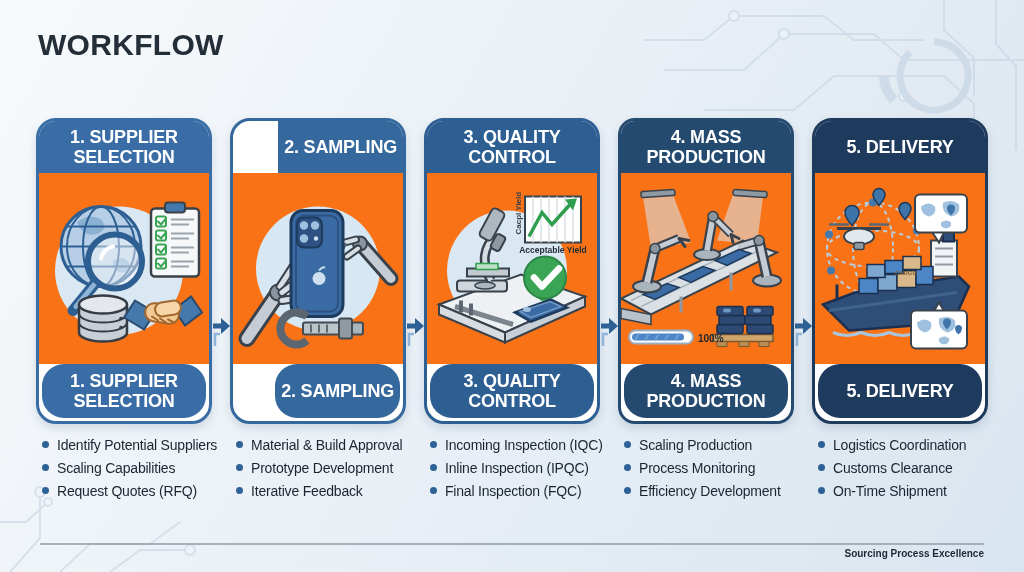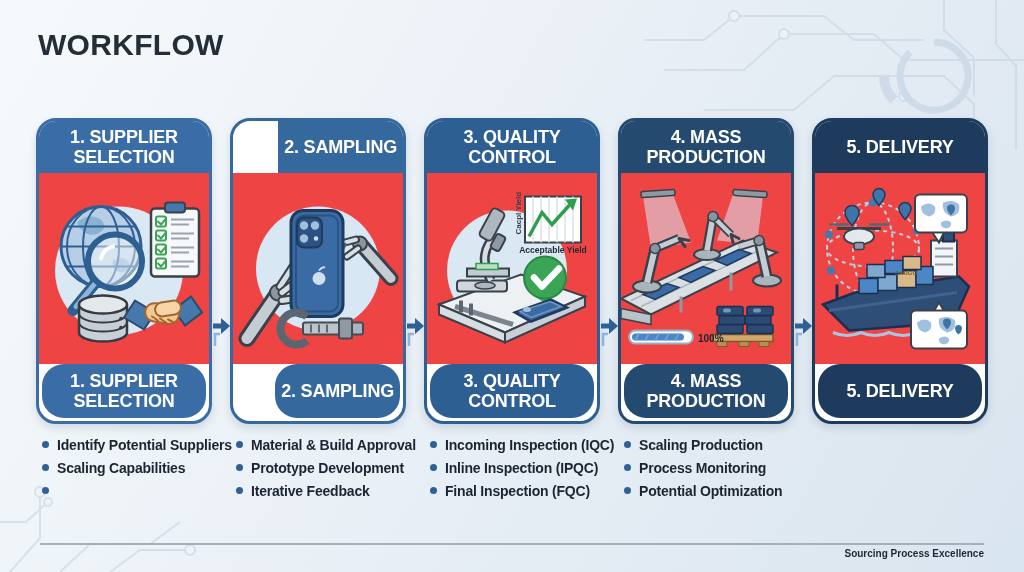--- a/index.html
+++ b/index.html
@@ -32,35 +32,35 @@
     border:3px solid #2e5f93; border-radius:20px;
     overflow:hidden; display:flex; flex-direction:column;
     box-shadow:0 4px 10px rgba(30,59,94,.15);
   }
   .card-header {
     height:52px; flex:0 0 52px; background:#2e5f93;
     display:flex; align-items:center; justify-content:center;
     color:#fff; font-weight:700; font-size:18px; line-height:1.12;
     text-align:center; padding:2px 6px; letter-spacing:-.2px;
   }
-  .card-illustration { flex:1; position:relative; background:#ef4444; }
+  .card-illustration { flex:1; position:relative; background:#f97316; }
   .card-illustration svg { width:100%; height:100%; display:block; }
   .card-pill {
     flex:0 0 54px; margin:0 3px 3px; border-radius:22px;
     background:#2e5f93; color:#fff; font-weight:700; font-size:18px;
     line-height:1.12; display:flex; align-items:center; justify-content:center;
     text-align:center; padding:2px 6px; letter-spacing:-.2px;
   }
 
   .arrow-cell { display:flex; align-items:center; justify-content:center; margin-top:118px; }
 
   .bullet-col ul { list-style:none; padding:0 0 0 6px; }
   .bullet-col li {
     display:flex; align-items:flex-start; margin-bottom:5px;
-    font-size:14px; font-weight:700; letter-spacing:-.2px;
+    font-size:14px; font-weight:400; letter-spacing:-.2px;
     color:#1b2430; line-height:18px; white-space:nowrap;
   }
   .bullet-col .dot {
     width:7px; height:7px; border-radius:50%; background:#2e6195;
     flex:0 0 7px; margin:5px 8px 0 0;
   }
 
   .footer-rule {
     position:absolute; left:40px; right:40px; top:543px;
     height:2px; background:#9aa5ad; opacity:.85;
@@ -451,20 +451,21 @@
       <li>
           <span class="dot"></span>
           <span>Identify Potential Suppliers</span>
         </li>
       <li>
           <span class="dot"></span>
           <span>Scaling Capabilities</span>
         </li>
       <li>
           <span class="dot"></span>
+          <span>Request Quotes (RFQ)</span>
         </li>
     </ul>
   </div>
   <div></div>
   <div class="bullet-col">
     <ul>
       <li>
           <span class="dot"></span>
           <span>Material &amp; Build Approval</span>
         </li>
@@ -501,21 +502,37 @@
       <li>
           <span class="dot"></span>
           <span>Scaling Production</span>
         </li>
       <li>
           <span class="dot"></span>
           <span>Process Monitoring</span>
         </li>
       <li>
           <span class="dot"></span>
-          <span>Potential Optimization</span>
+          <span>Efficiency Development</span>
         </li>
     </ul>
   </div>
   <div></div>
+  <div class="bullet-col">
+    <ul>
+      <li>
+          <span class="dot"></span>
+          <span>Logistics Coordination</span>
+        </li>
+      <li>
+          <span class="dot"></span>
+          <span>Customs Clearance</span>
+        </li>
+      <li>
+          <span class="dot"></span>
+          <span>On-Time Shipment</span>
+        </li>
+    </ul>
+  </div>
 </div>
 
 <div class="footer-rule"></div>
 <div class="footer-text">Sourcing Process Excellence</div>
 
 </body></html>

